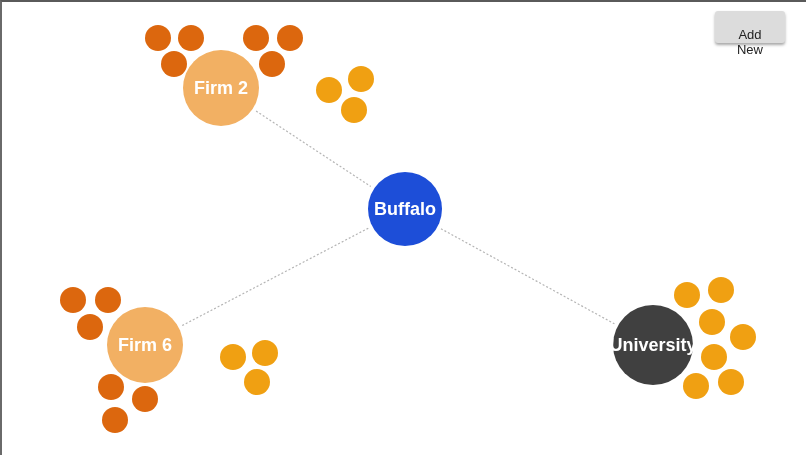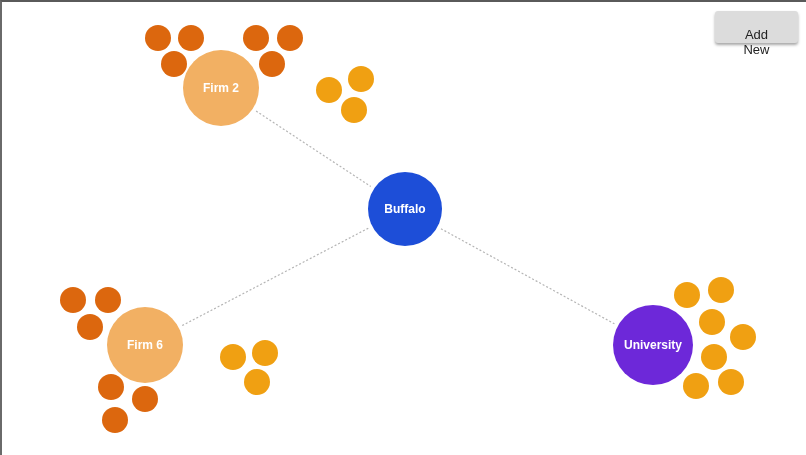--- a/index.html
+++ b/index.html
@@ -8,25 +8,25 @@
     font-family: "Liberation Sans", "DejaVu Sans", sans-serif;
   }
   .canvas {
     position: relative; width: 806px; height: 455px; background: #ffffff;
     box-sizing: border-box; border-top: 2px solid #5a5a5a; border-left: 2px solid #6a6a6a;
     overflow: hidden;
   }
   svg.links { position: absolute; left: 0; top: 0; width: 806px; height: 455px; }
   .node {
     position: absolute; border-radius: 50%; display: flex; align-items: center; justify-content: center;
-    color: #ffffff; font-weight: bold; font-size: 12px; cursor: pointer; user-select: none;
+    color: #ffffff; font-weight: bold; font-size: 18px; cursor: pointer; user-select: none;
   }
   .dot { position: absolute; border-radius: 50%; cursor: pointer; }
   .add-btn {
-    position: absolute; left: 713px; top: 9px; width: 83px; height: 27px;
+    position: absolute; left: 713px; top: 9px; width: 70px; height: 27px;
     background: #dcdcdc; border: none; border-radius: 3px; color: #222;
     font-family: "Liberation Sans", "DejaVu Sans", sans-serif; font-size: 13px;
     box-shadow: 0 2px 3px rgba(0,0,0,0.35); cursor: pointer; padding: 16px;
   }
 </style>
 </head>
 <body>
 
 <div class="canvas">
   <svg class="links" id="links">
@@ -65,18 +65,18 @@
 
   <div class="node" style="left: 181px; top: 48px; width: 76px; height: 76px; background: rgb(242, 176, 99);">
     <span>Firm 2</span>
   </div>
   <div class="node" style="left: 366px; top: 170px; width: 74px; height: 74px; background: #1d4ed8;">
     <span>Buffalo</span>
   </div>
   <div class="node" style="left: 105px; top: 305px; width: 76px; height: 76px; background: rgb(242, 176, 99);">
     <span>Firm 6</span>
   </div>
-  <div class="node" style="left: 611px; top: 303px; width: 80px; height: 80px; background: #6d28d9;">
+  <div class="node" style="left: 611px; top: 303px; width: 80px; height: 80px; background: #404040;">
     <span>University</span>
   </div>
 
   <button class="add-btn">Add New</button>
 </div>
 
 </body></html>

